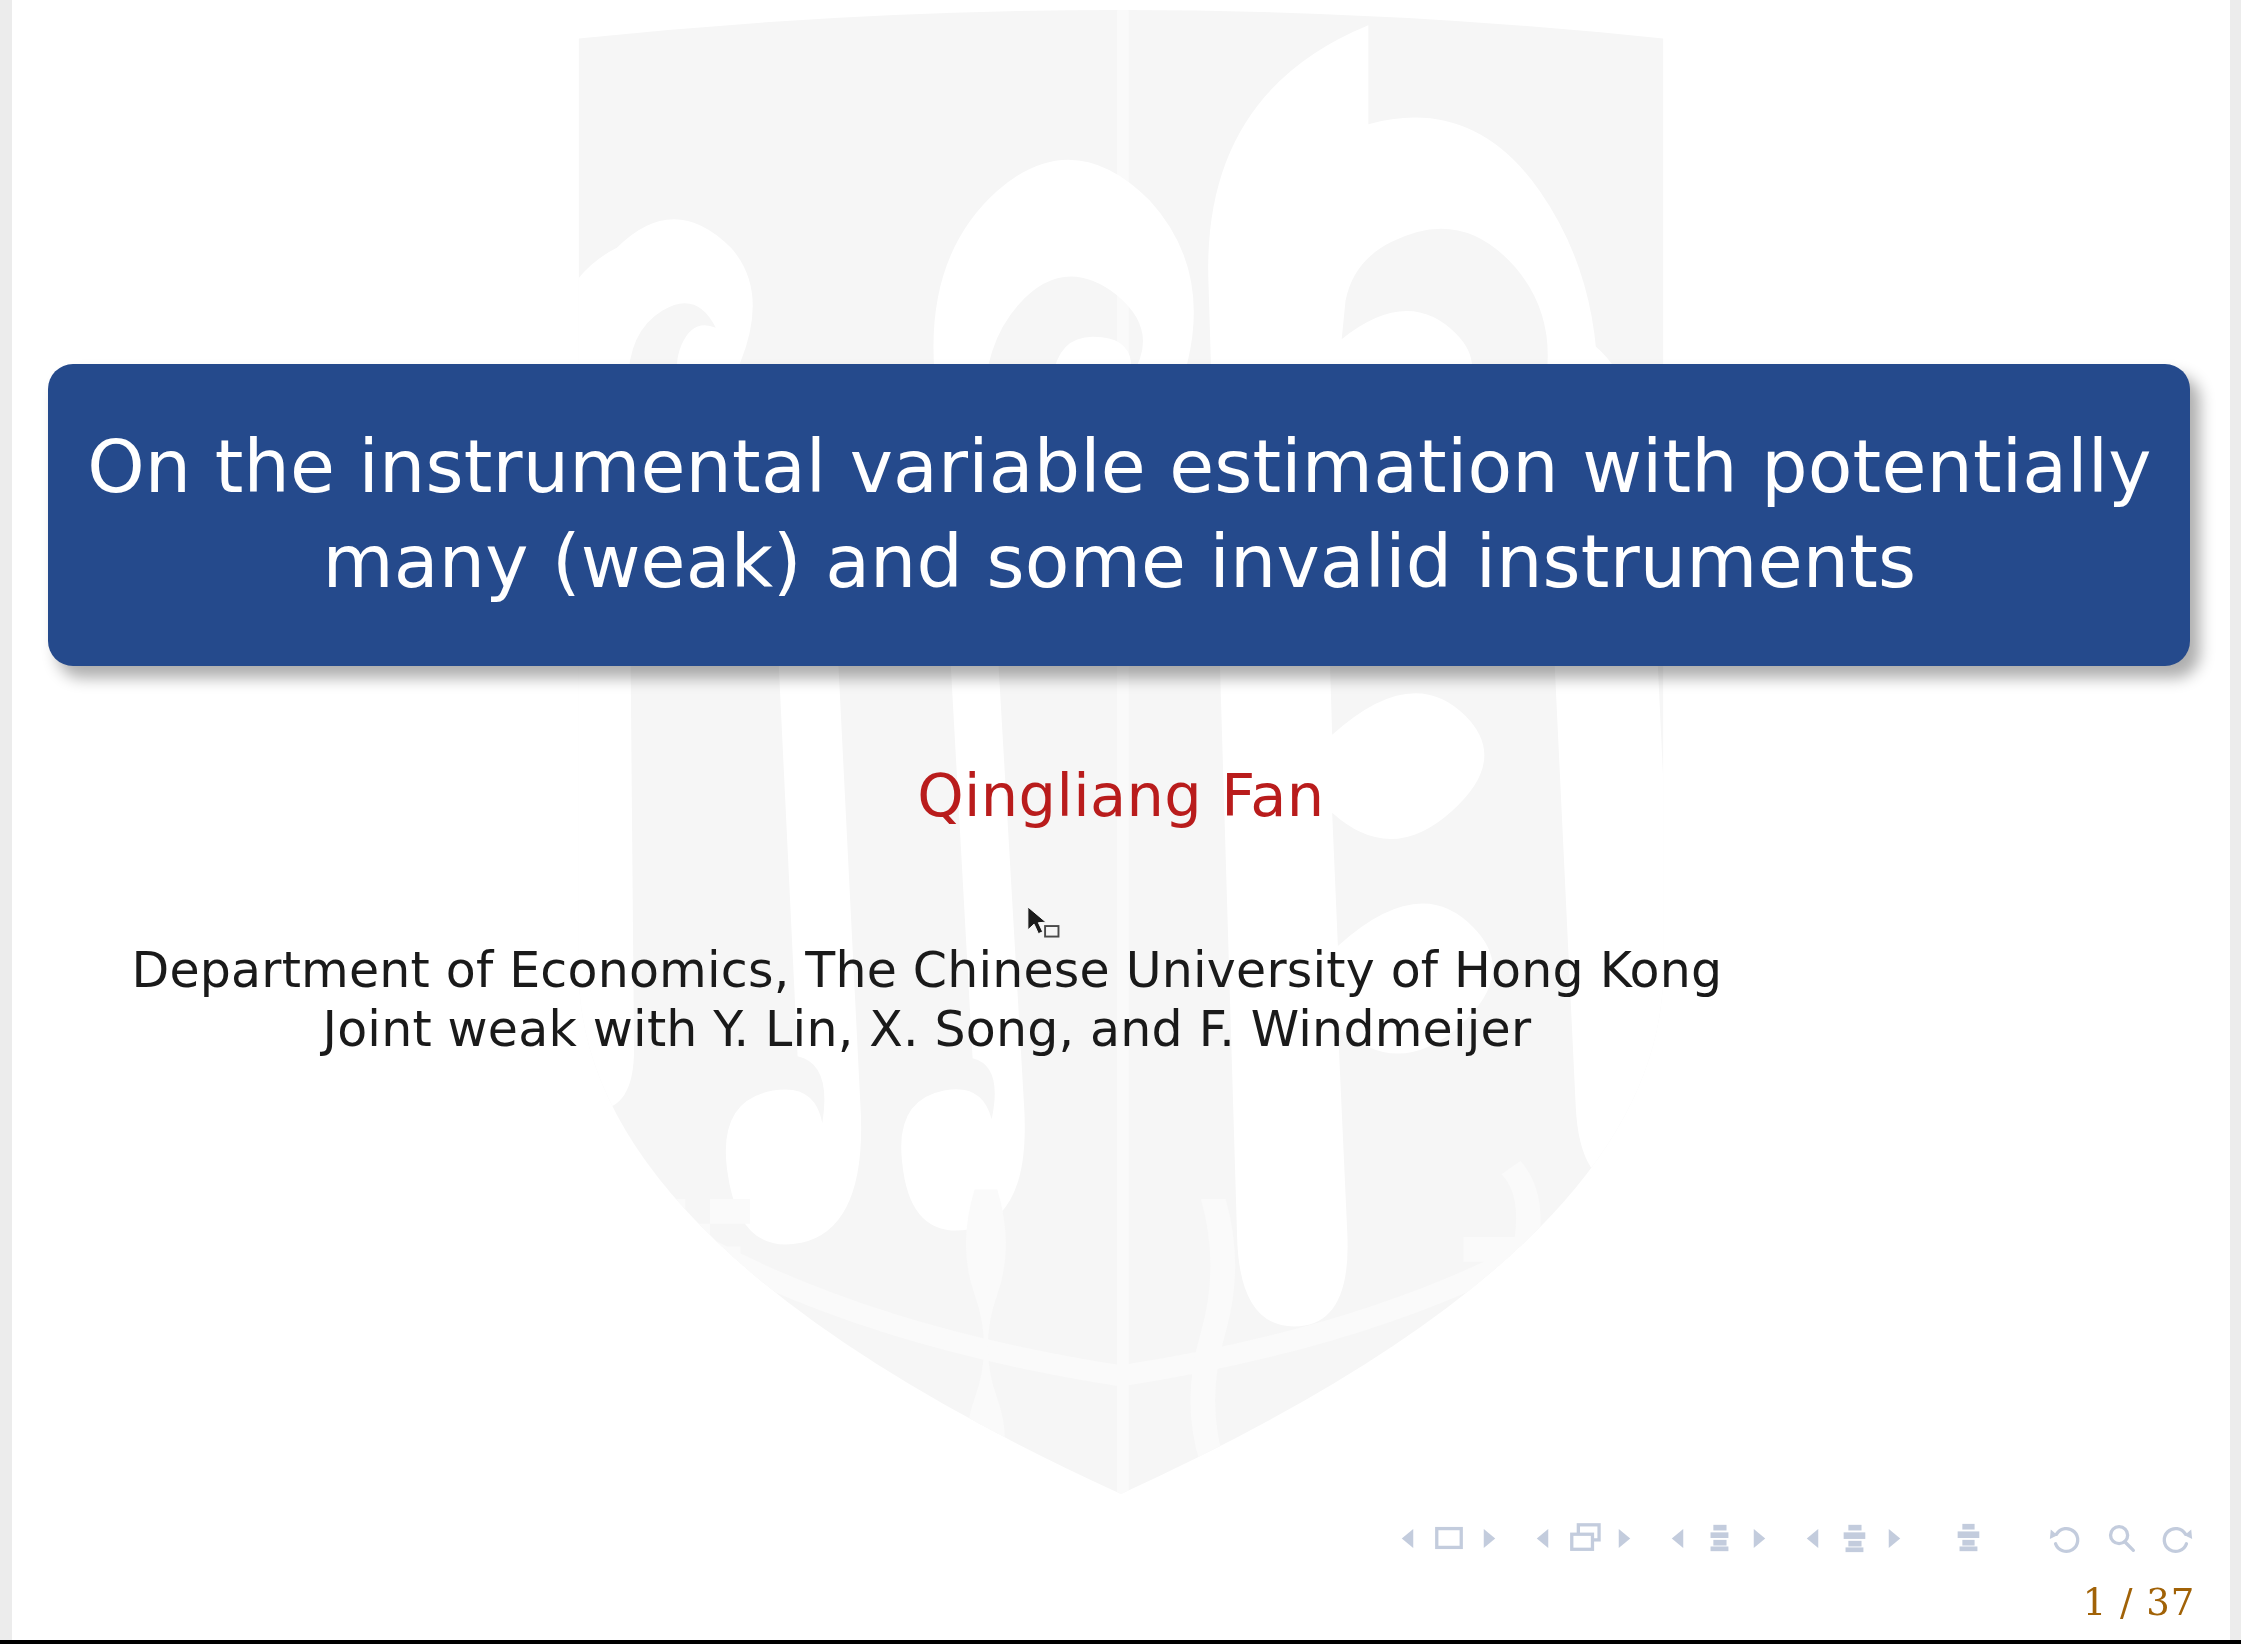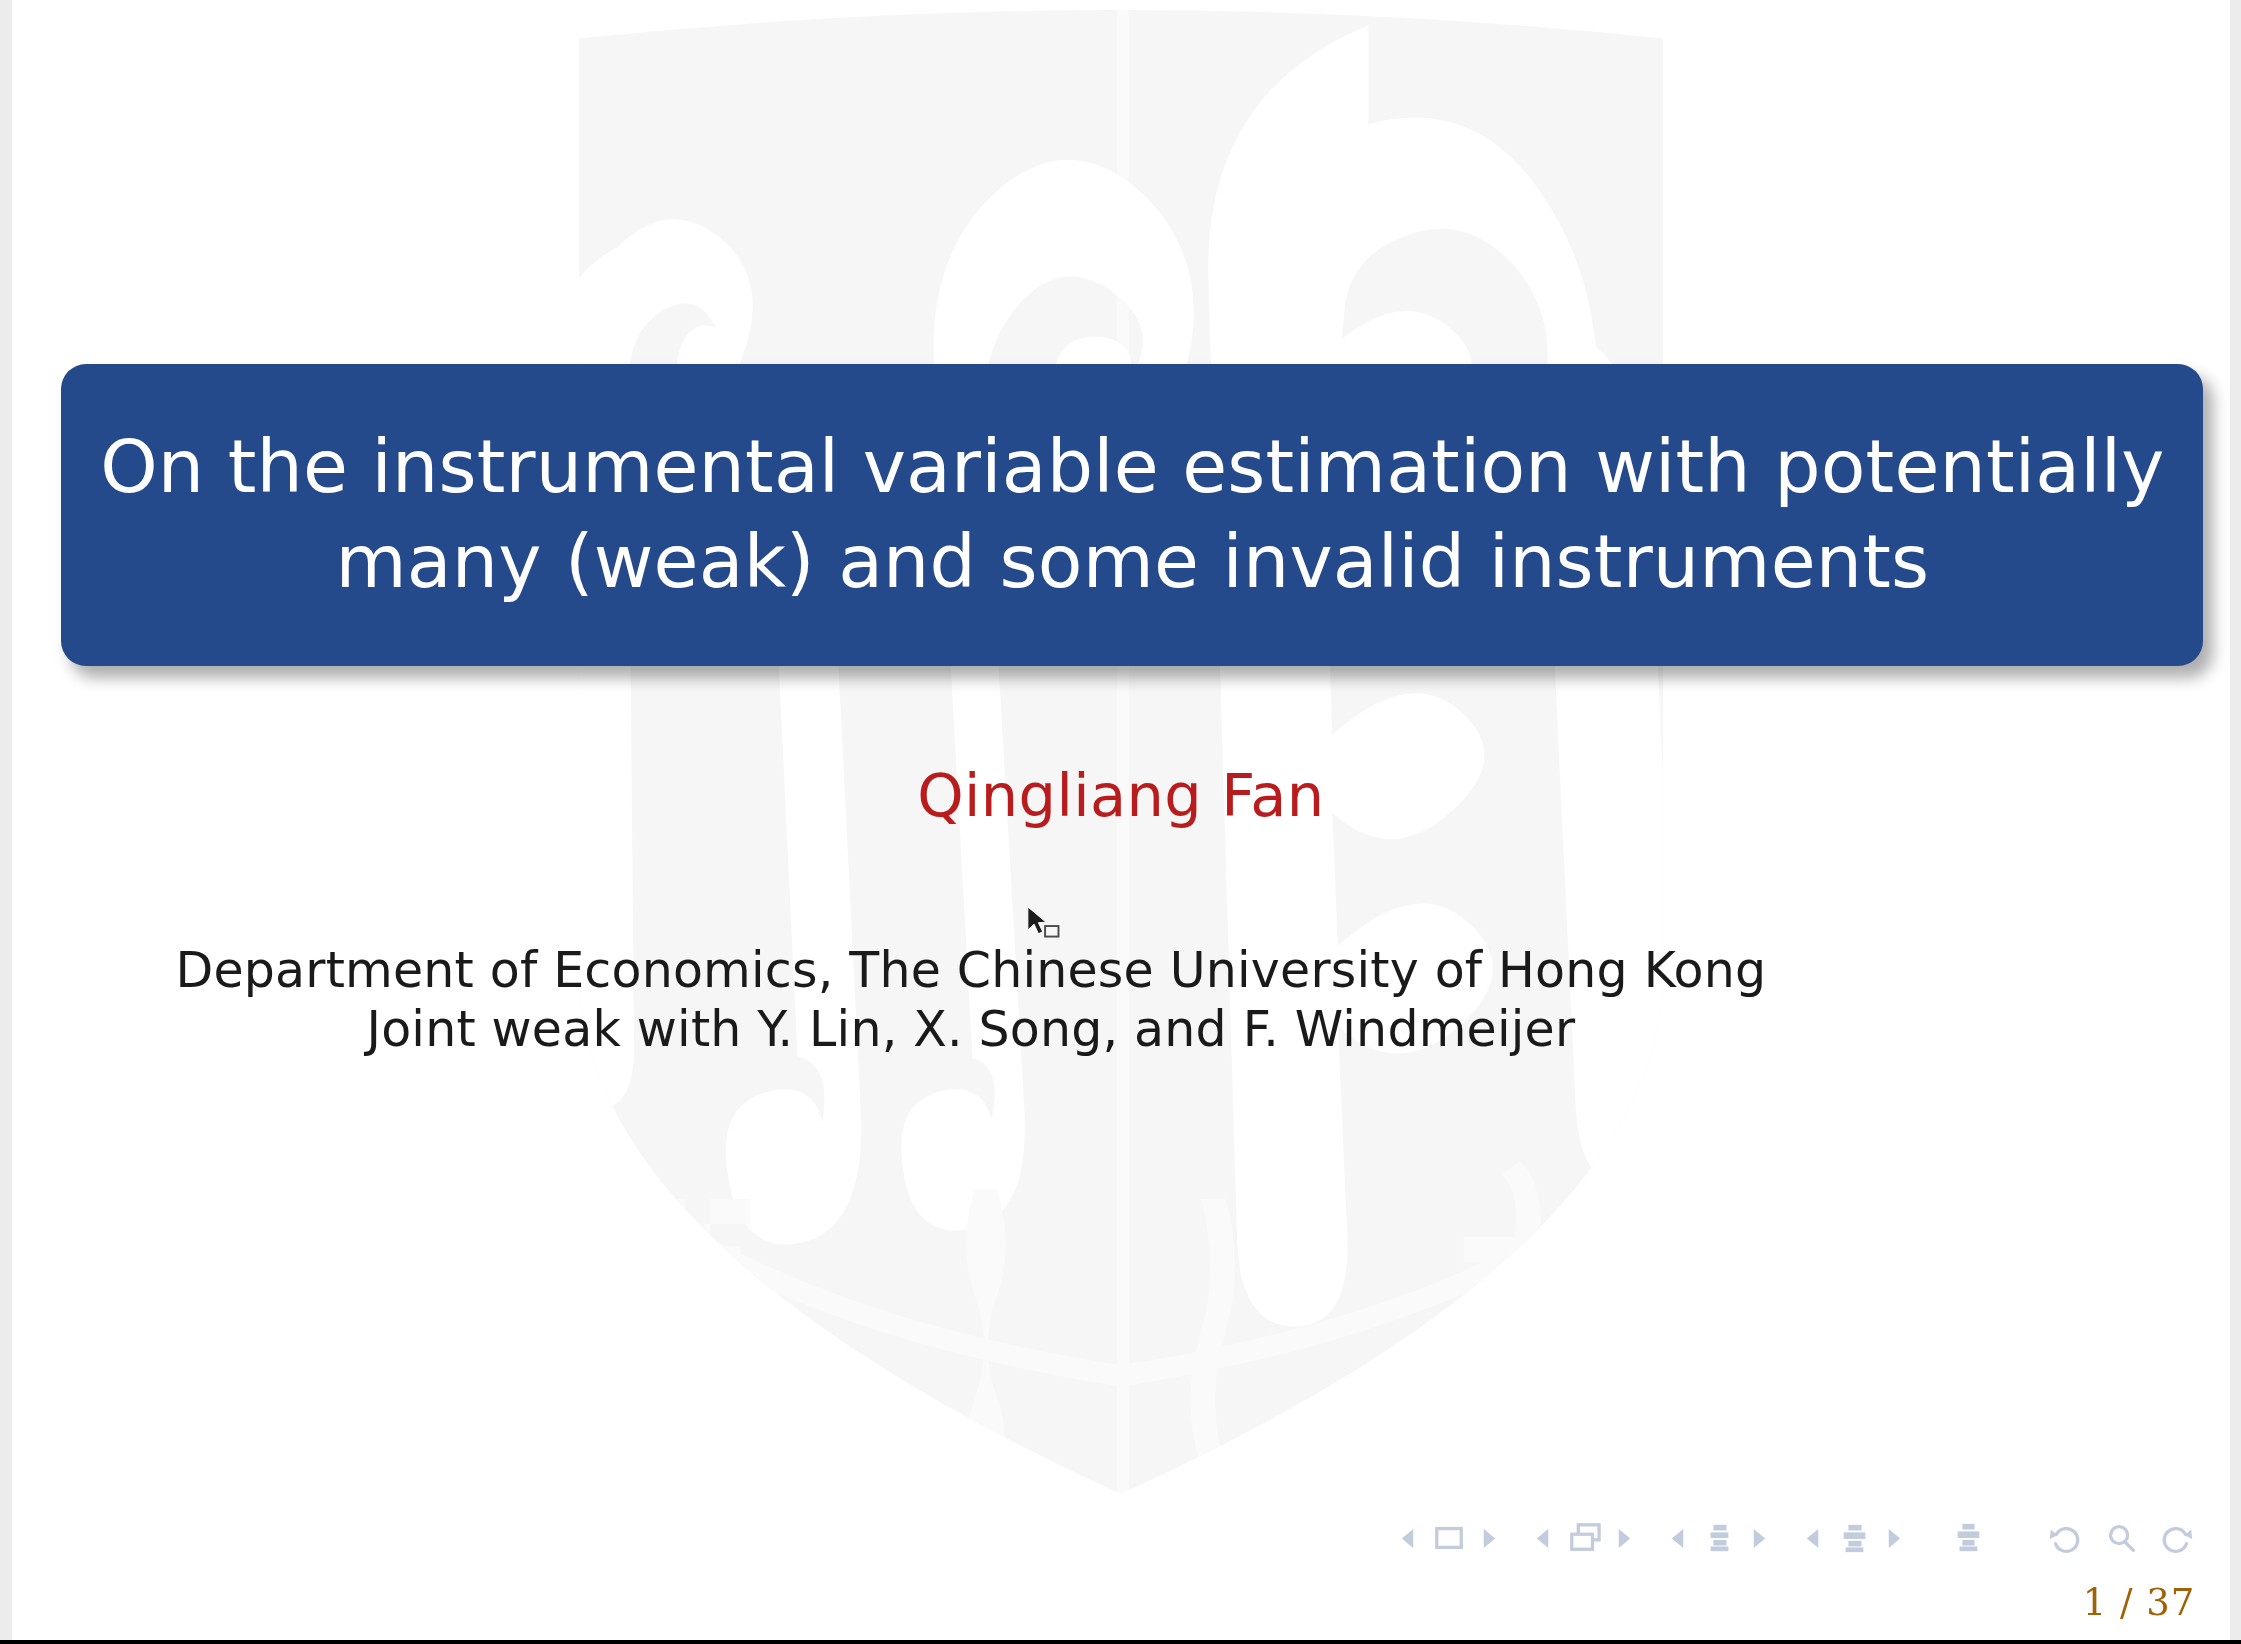--- a/index.html
+++ b/index.html
@@ -64,21 +64,21 @@
     height: 1541px;
     opacity: 1;
     pointer-events: none;
     z-index: 1;
   }
   #crest-watermark svg { display: block; width: 100%; height: 100%; }
 
   
   #title-block {
     position: absolute;
-    left: 49px;
+    left: 36px;
     top: 364px;
     width: 2142px;
     height: 302px;
     background: #254A8C;
     border-radius: 25px;
     box-shadow: 9.5px 11.4px 15px rgba(0,0,0,0.32);
     z-index: 10;
     display: flex;
     flex-direction: column;
     align-items: center;
@@ -113,21 +113,20 @@
     line-height: 1.2;
     letter-spacing: 0.4px;
   }
   #affiliation-block {
     position: absolute;
     left: 0;
     top: 942px;
     width: 1829px;
     text-align: center;
     z-index: 10;
-    padding-left: 44px;
   }
   .affiliation-line {
     font-family: "DejaVu Sans", sans-serif;
     font-size: 49px;
     color: #1a1a1a;
     line-height: 1.20;
     letter-spacing: 0.2px;
   }
 
   

